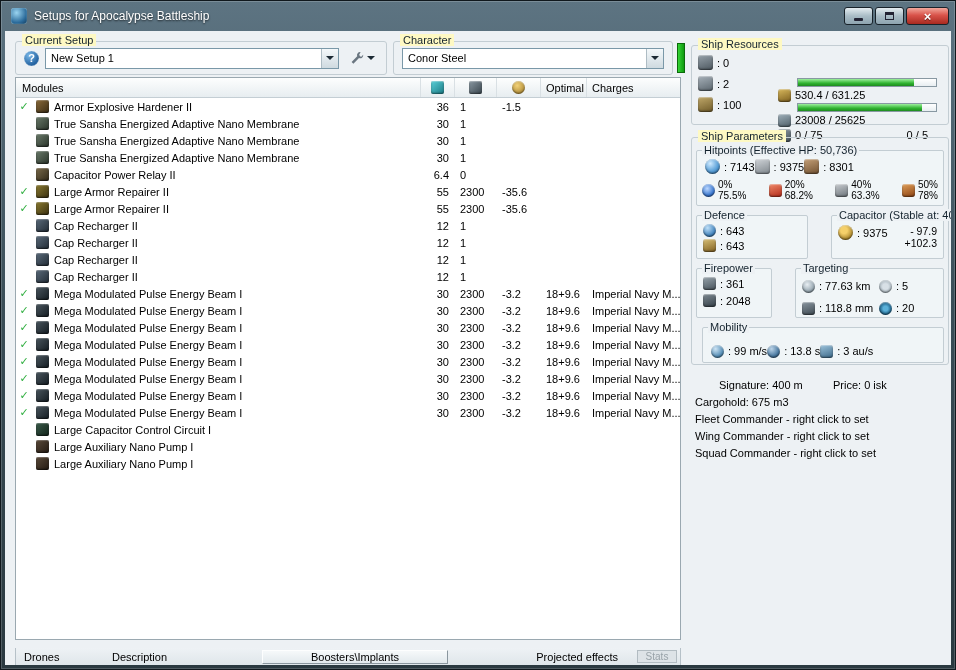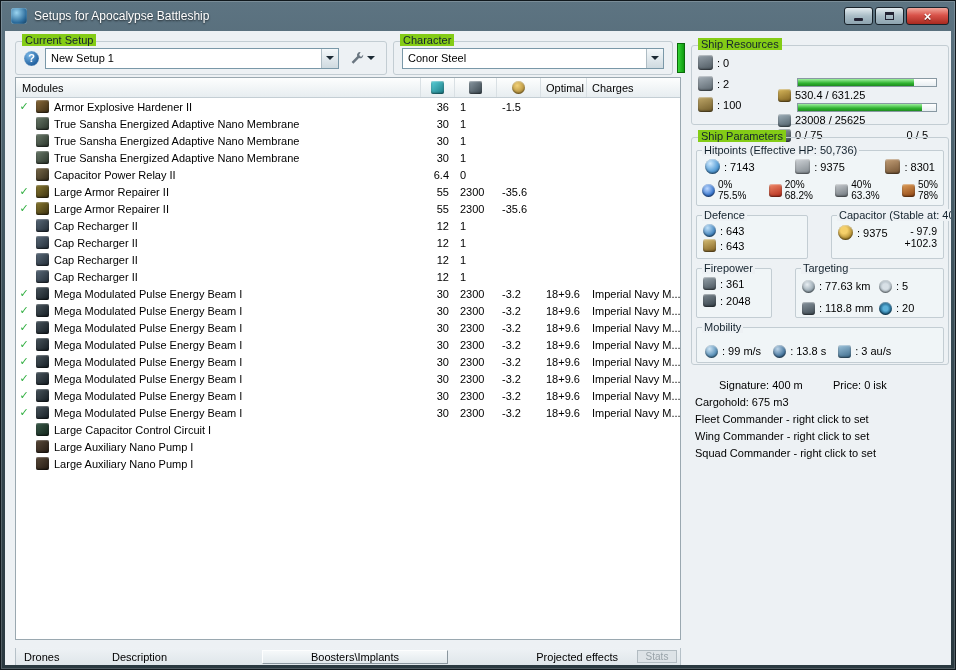--- a/index.html
+++ b/index.html
@@ -29,21 +29,21 @@
     background: linear-gradient(#f2a89c, #d9534a 45%, #a82a20);
     text-shadow: 0 1px 1px rgba(0,0,0,.5); }
   .min-glyph { width: 9px; height: 3px; background: #223; margin-top: 7px; border-radius: 1px; }
   .max-glyph { width: 9px; height: 8px; border: 1px solid #223; border-top-width: 3px; background: transparent; }
   
   .client { position: absolute; left: 4px; top: 30px; right: 4px; bottom: 4px;
     background: #edf1f4; overflow: hidden; }
   
   .gbox { position: absolute; border: 1px solid #c3cdd3; border-radius: 3px; }
   .glabel { position: absolute; top: -8px; left: 6px; padding: 0 3px;
-    background: #84cc16; color: #14232e; white-space: nowrap; }
+    background: #fef9c3; color: #14232e; white-space: nowrap; }
   
   .gb-setup { left: 10px; top: 10px; width: 372px; height: 34px;
     display: flex; align-items: center; gap: 6px; padding: 0 8px; }
   .gb-char { left: 388px; top: 10px; width: 280px; height: 34px;
     display: flex; align-items: center; padding: 0 8px; }
   .help-icon { width: 15px; height: 15px; border-radius: 50%; flex: 0 0 auto;
     background: radial-gradient(circle at 35% 30%, #7ab8e8, #1a5a9a 75%);
     color: #fff; font-weight: bold; font-size: 11px; text-align: center; line-height: 15px;
     box-shadow: inset 0 0 1px #fff; }
   .combo { flex: 1; height: 21px; display: flex; align-items: center;
@@ -142,35 +142,35 @@
   .ic-sensor      { border-radius: 50%; background: radial-gradient(circle, #5ab0d8 25%, #1a6088 65%, #0c3850); }
   .ic-speed       { border-radius: 50%; background: radial-gradient(circle at 35% 30%, #cde4f4, #5890b8 60%, #24536f); }
   .ic-align       { border-radius: 50%; background: radial-gradient(circle at 35% 30%, #bcd4e8, #4878a0 60%, #1c3e5c); }
   .ic-warp        { background: linear-gradient(160deg, #9ec4dc, #3a6888); }
   
   .gb-params { left: 0; top: 106px; width: 258px; height: 228px; }
   .sbox { position: relative; border: 1px solid #c3cdd3; border-radius: 2px; background: #f0f5f7; }
   .slabel { position: absolute; top: -7px; left: 5px; background: #edf1f4; padding: 0 2px;
     color: #14232e; white-space: nowrap; }
   .hp-box { margin: 12px 4px 0 4px; height: 56px; }
-  .hp-row1 { display: flex; justify-content: space-between; padding: 8px 8px 0 8px; }
+  .hp-row1 { display: flex; padding: 8px 8px 0 8px; }
   .hp-row2 { display: flex; justify-content: space-between; padding: 5px 5px 0 5px; }
   .stat { display: flex; align-items: center; gap: 4px; white-space: nowrap; }
   .resist { display: flex; align-items: center; gap: 3px; }
   .resist-vals { display: flex; flex-direction: column; font-size: 10px; line-height: 11px; }
   .prow { display: flex; gap: 23px; margin: 9px 4px 0 4px; }
   .def-box { width: 112px; height: 44px; padding: 8px 6px 0 6px;
     display: flex; flex-direction: column; gap: 2px; }
   .cap-box { flex: 1; height: 44px; padding: 9px 6px 0 6px; display: flex; align-items: flex-start; }
   .cap-right { margin-left: auto; text-align: right; font-size: 10.5px; line-height: 12px; }
   .fire-box { width: 76px; height: 50px; padding: 8px 6px 0 6px;
     display: flex; flex-direction: column; gap: 4px; }
   .targ-box { flex: 1; height: 50px; padding: 8px 6px 0 6px;
     display: grid; grid-template-columns: 1fr 58px; row-gap: 4px; }
-  .mob-box { margin: 9px 4px 0 4px; height: 36px; display: flex; gap: 12px; padding: 12px 8px 0 8px; }
+  .mob-box { margin: 9px 4px 0 10px; height: 36px; display: flex; padding: 12px 8px 0 8px; }
   
   .shipinfo { position: absolute; left: 4px; top: 346px; width: 250px; line-height: 17px; }
   .info-line1 { display: flex; }
   .info-sig { width: 114px; margin-left: 24px; }
 </style>
 </head>
 <body>
 
 <div class="window">
 

